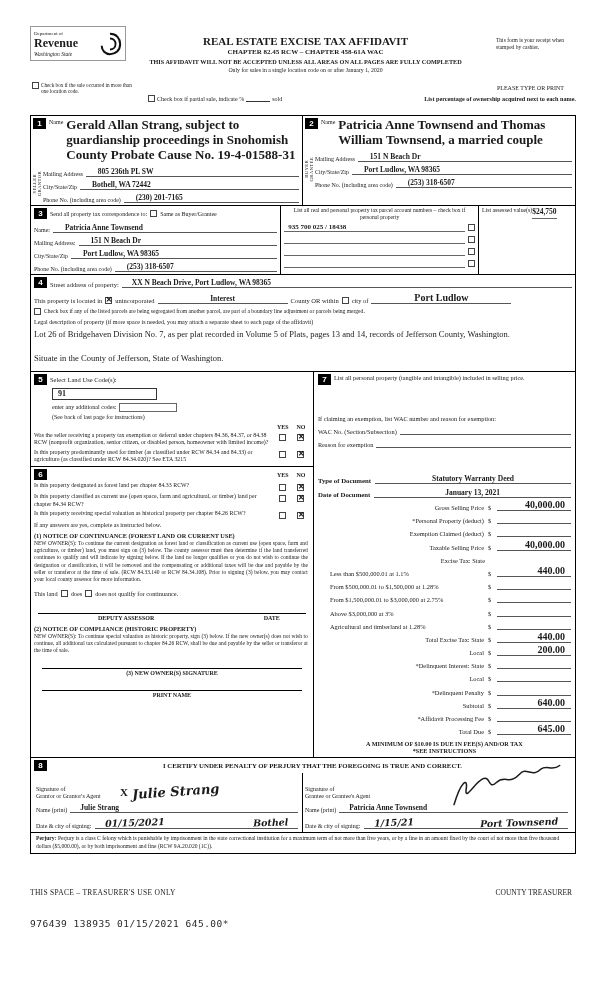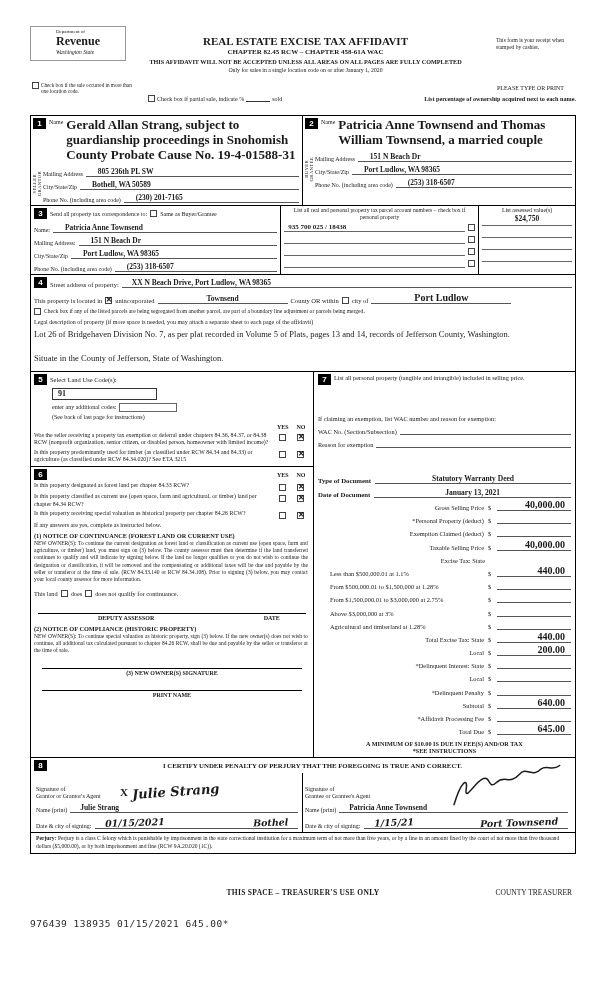--- a/index.html
+++ b/index.html
@@ -15,21 +15,21 @@
   .cb.on::after{content:"\2715";position:absolute;left:-0.5px;top:-2px;font-size:7.5px;
       font-weight:bold;color:#111;line-height:1;}
 
   .numbox{display:inline-flex;align-items:center;justify-content:center;width:13px;height:11px;
       background:#000;color:#fff;font-size:8px;font-weight:bold;
       font-family:"Liberation Sans",sans-serif;flex:none;}
 
   
   .header{position:relative;height:58px;}
   .logo{position:absolute;left:0;top:2px;width:96px;height:35px;border:1px solid #999;
-        display:flex;align-items:center;padding:2px 3px;gap:2px;background:#fff;flex-direction:column;}
+        display:flex;align-items:center;padding:2px 3px;gap:2px;background:#fff;}
   .logo .lt{flex:1;}
   .logo .dept{font-size:5px;}
   .logo .rev{font-size:12px;font-weight:bold;}
   .logo .ws{font-size:5.5px;font-style:italic;}
   .title-block{position:absolute;left:100px;right:95px;top:11px;text-align:center;}
   .title{font-size:11px;font-weight:bold;}
   .chapter{font-size:7px;font-weight:bold;margin-top:1px;}
   .warning{font-size:6.2px;font-weight:bold;margin-top:2px;}
   .only-note{font-size:5.8px;margin-top:2px;}
   .receipt-note{position:absolute;right:0;top:13px;width:80px;font-size:5.5px;line-height:1.25;}
@@ -65,21 +65,21 @@
   
   .sec3{display:flex;border-bottom:1px solid #000;}
   .s3a{width:46%;border-right:1px solid #000;padding:2px 3px;}
   .s3a-top{display:flex;align-items:center;gap:3px;font-size:6px;height:12px;}
   .s3b{flex:1;border-right:1px solid #000;padding:1px 3px;display:flex;flex-direction:column;}
   .s3b-head{font-size:5.6px;text-align:center;line-height:1.2;}
   .prow{display:flex;align-items:flex-end;height:12px;gap:3px;}
   .pline{flex:1;border-bottom:0.7px solid #666;font-size:7px;font-weight:bold;
          padding-left:4px;min-height:9px;}
   .prow .cb{margin-bottom:1px;}
-  .s3c{width:96px;padding:1px 3px;display:flex;flex-direction:column;}
+  .s3c{width:96px;padding:1px 3px;display:flex;flex-direction:row;}
   .s3c-head{font-size:5.8px;text-align:center;line-height:1.2;}
   .avrow{height:12px;border-bottom:0.7px solid #666;font-size:7.5px;font-weight:bold;text-align:center;}
 
   
   .sec4{border-bottom:1px solid #000;padding:2px 3px 4px 3px;}
   .s4r1{display:flex;align-items:flex-end;gap:3px;}
   .lbl65{font-size:6.5px;white-space:nowrap;}
   .s4street{flex:1;border-bottom:0.8px solid #555;font-weight:bold;font-size:7.5px;padding-left:10px;}
   .s4r2{display:flex;align-items:flex-end;gap:3px;margin-top:4px;font-size:6.5px;}
   .s4county{width:130px;border-bottom:0.8px solid #555;font-weight:bold;font-size:7.5px;text-align:center;}
@@ -159,21 +159,21 @@
   .dcrow{display:flex;align-items:flex-end;gap:4px;height:16px;font-size:6px;}
   .dcfill{flex:1;border-bottom:0.8px solid #555;display:flex;justify-content:space-between;
           padding:0 10px;align-items:flex-end;}
   .dchand{font-size:9.5px;white-space:nowrap;transform:rotate(-2deg);}
 
   
   .perjury{border-top:1px solid #000;padding:2px 5px 3px 5px;font-size:5.6px;line-height:1.35;}
 
   
   .treasrow{position:relative;margin-top:34px;height:12px;}
-  .tcenter{position:absolute;left:0;right:0;text-align:center;font-size:7.5px;font-weight:bold;letter-spacing:.3px;}
+  .tcenter{position:absolute;left:0;right:0;text-align:left;font-size:7.5px;font-weight:normal;letter-spacing:.3px;}
   .ctreas{position:absolute;right:4px;top:0;font-size:7.5px;}
   .stamp{margin-top:18px;font-family:"DejaVu Sans Mono",monospace;font-size:9.5px;
          color:#2a2a2a;letter-spacing:.5px;}
 </style>
 </head>
 <body>
 
 <div class="page">
 
   <div class="header">
@@ -226,21 +226,21 @@
             <span>SELLER</span>
             <span>GRANTOR</span>
           </div>
           <div class="fields">
             <div class="frow">
                 <span class="lbl">Mailing Address</span>
                 <span class="fval">805 236th PL SW</span>
               </div>
             <div class="frow">
                 <span class="lbl">City/State/Zip</span>
-                <span class="fval">Bothell, WA 50589</span>
+                <span class="fval">Bothell, WA 72442</span>
               </div>
             <div class="frow">
                 <span class="lbl">Phone No. (including area code)</span>
                 <span class="fval">(230) 201-7165</span>
               </div>
           </div>
         </div>
       </div>
       <div class="party">
         <div class="ptop">
@@ -327,21 +327,21 @@
     <div class="sec4">
       <div class="s4r1">
         <span class="numbox">4</span>
         <span class="lbl65">Street address of property:</span>
         <span class="s4street">XX N Beach Drive, Port Ludlow, WA 98365</span>
       </div>
       <div class="s4r2">
         <span>This property is located in</span>
         <span class="cb on"></span>
         <span>unincorporated</span>
-        <span class="s4county">Townsend</span>
+        <span class="s4county">Interest</span>
         <span>County OR within</span>
         <span class="cb"></span>
         <span>city of</span>
         <span class="s4cityv">Port Ludlow</span>
       </div>
       <div class="s4r3">
         <span class="cb"></span>
         <span>Check box if any of the listed parcels are being segregated from another parcel, are part of a boundary line adjustment or parcels being merged.</span>
       </div>
       <div class="s4r4">Legal description of property (if more space is needed, you may attach a separate sheet to each page of the affidavit)</div>

